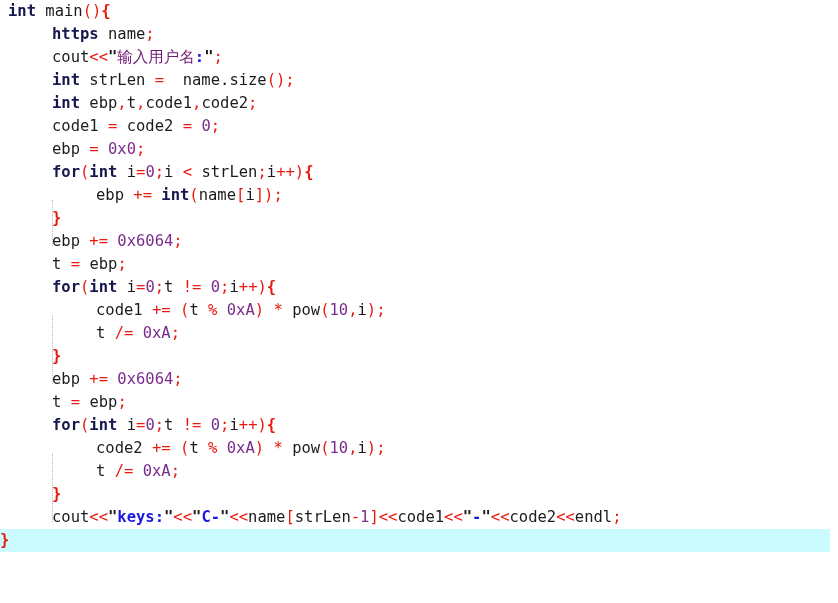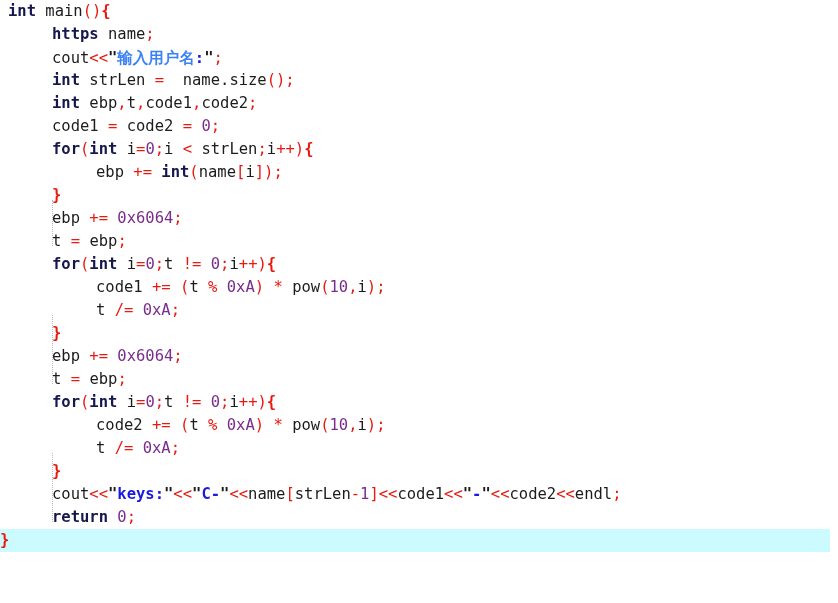--- a/index.html
+++ b/index.html
@@ -31,21 +31,21 @@
     letter-spacing: 0px;
   }
 
   
   .tok-kw      { color: #16174d; font-weight: bold; }
   .tok-id      { color: #1c1c1c; }
   .tok-op      { color: #e8190f; }
   .tok-num     { color: #7b2d8e; }
   .tok-str     { color: #1a19e0; font-weight: bold; }
   .tok-quote   { color: #1c1c1c; font-weight: bold; }
-  .tok-cn      { color: #3b82f6; font-family: "DejaVu Serif", "Liberation Serif", serif; font-weight: bold; }
+  .tok-cn      { color: #701a75; font-family: "DejaVu Serif", "Liberation Serif", serif; font-weight: normal; }
   .tok-brace   { color: #e8190f; font-weight: bold; }
   .tok-plain   { color: #1c1c1c; }
 
   
   .indent-guide {
     position: absolute;
     left: 52px;
     width: 1px;
     border-left: 1px dotted #b9b9b9;
     pointer-events: none;
@@ -73,37 +73,37 @@
 <body>
 
 <div id="code-editor">
   <div id="code-lines">
       <div class="code-line"><span style="display: inline-block; width: 0px;"></span><span><span class="tok-kw">int</span><span class="tok-plain"> </span><span class="tok-id">main</span><span class="tok-op">()</span><span class="tok-brace">{</span></span></div>
       <div class="code-line"><span style="display: inline-block; width: 44px;"></span><span><span class="tok-kw">https</span><span class="tok-plain"> </span><span class="tok-id">name</span><span class="tok-op">;</span></span></div>
       <div class="code-line"><span style="display: inline-block; width: 44px;"></span><span><span class="tok-id">cout</span><span class="tok-op">&lt;&lt;</span><span class="tok-quote">"</span><span class="tok-cn">输入用户名</span><span class="tok-str">:</span><span class="tok-quote">"</span><span class="tok-op">;</span></span></div>
       <div class="code-line"><span style="display: inline-block; width: 44px;"></span><span><span class="tok-kw">int</span><span class="tok-plain"> </span><span class="tok-id">strLen</span><span class="tok-plain"> </span><span class="tok-op">=</span><span class="tok-plain">  </span><span class="tok-id">name</span><span class="tok-plain">.</span><span class="tok-id">size</span><span class="tok-op">();</span></span></div>
       <div class="code-line"><span style="display: inline-block; width: 44px;"></span><span><span class="tok-kw">int</span><span class="tok-plain"> </span><span class="tok-id">ebp</span><span class="tok-op">,</span><span class="tok-id">t</span><span class="tok-op">,</span><span class="tok-id">code1</span><span class="tok-op">,</span><span class="tok-id">code2</span><span class="tok-op">;</span></span></div>
       <div class="code-line"><span style="display: inline-block; width: 44px;"></span><span><span class="tok-id">code1</span><span class="tok-plain"> </span><span class="tok-op">=</span><span class="tok-plain"> </span><span class="tok-id">code2</span><span class="tok-plain"> </span><span class="tok-op">=</span><span class="tok-plain"> </span><span class="tok-num">0</span><span class="tok-op">;</span></span></div>
+      <div class="code-line"><span style="display: inline-block; width: 44px;"></span><span><span class="tok-id">ebp</span><span class="tok-plain"> </span><span class="tok-op">=</span><span class="tok-plain"> </span><span class="tok-num">0x0</span><span class="tok-op">;</span></span></div>
       <div class="code-line"><span style="display: inline-block; width: 44px;"></span><span><span class="tok-kw">for</span><span class="tok-op">(</span><span class="tok-kw">int</span><span class="tok-plain"> </span><span class="tok-id">i</span><span class="tok-op">=</span><span class="tok-num">0</span><span class="tok-op">;</span><span class="tok-id">i</span><span class="tok-plain"> </span><span class="tok-op">&lt;</span><span class="tok-plain"> </span><span class="tok-id">strLen</span><span class="tok-op">;</span><span class="tok-id">i</span><span class="tok-op">++)</span><span class="tok-brace">{</span></span></div>
       <div class="code-line"><span style="display: inline-block; width: 88px;"></span><span><span class="tok-id">ebp</span><span class="tok-plain"> </span><span class="tok-op">+=</span><span class="tok-plain"> </span><span class="tok-kw">int</span><span class="tok-op">(</span><span class="tok-id">name</span><span class="tok-op">[</span><span class="tok-id">i</span><span class="tok-op">]);</span></span></div>
       <div class="code-line"><span style="display: inline-block; width: 44px;"></span><span><span class="tok-brace">}</span></span></div>
       <div class="code-line"><span style="display: inline-block; width: 44px;"></span><span><span class="tok-id">ebp</span><span class="tok-plain"> </span><span class="tok-op">+=</span><span class="tok-plain"> </span><span class="tok-num">0x6064</span><span class="tok-op">;</span></span></div>
       <div class="code-line"><span style="display: inline-block; width: 44px;"></span><span><span class="tok-id">t</span><span class="tok-plain"> </span><span class="tok-op">=</span><span class="tok-plain"> </span><span class="tok-id">ebp</span><span class="tok-op">;</span></span></div>
       <div class="code-line"><span style="display: inline-block; width: 44px;"></span><span><span class="tok-kw">for</span><span class="tok-op">(</span><span class="tok-kw">int</span><span class="tok-plain"> </span><span class="tok-id">i</span><span class="tok-op">=</span><span class="tok-num">0</span><span class="tok-op">;</span><span class="tok-id">t</span><span class="tok-plain"> </span><span class="tok-op">!=</span><span class="tok-plain"> </span><span class="tok-num">0</span><span class="tok-op">;</span><span class="tok-id">i</span><span class="tok-op">++)</span><span class="tok-brace">{</span></span></div>
       <div class="code-line"><span style="display: inline-block; width: 88px;"></span><span><span class="tok-id">code1</span><span class="tok-plain"> </span><span class="tok-op">+=</span><span class="tok-plain"> </span><span class="tok-op">(</span><span class="tok-id">t</span><span class="tok-plain"> </span><span class="tok-op">%</span><span class="tok-plain"> </span><span class="tok-num">0xA</span><span class="tok-op">)</span><span class="tok-plain"> </span><span class="tok-op">*</span><span class="tok-plain"> </span><span class="tok-id">pow</span><span class="tok-op">(</span><span class="tok-num">10</span><span class="tok-op">,</span><span class="tok-id">i</span><span class="tok-op">);</span></span></div>
       <div class="code-line"><span style="display: inline-block; width: 88px;"></span><span><span class="tok-id">t</span><span class="tok-plain"> </span><span class="tok-op">/=</span><span class="tok-plain"> </span><span class="tok-num">0xA</span><span class="tok-op">;</span></span></div>
       <div class="code-line"><span style="display: inline-block; width: 44px;"></span><span><span class="tok-brace">}</span></span></div>
       <div class="code-line"><span style="display: inline-block; width: 44px;"></span><span><span class="tok-id">ebp</span><span class="tok-plain"> </span><span class="tok-op">+=</span><span class="tok-plain"> </span><span class="tok-num">0x6064</span><span class="tok-op">;</span></span></div>
       <div class="code-line"><span style="display: inline-block; width: 44px;"></span><span><span class="tok-id">t</span><span class="tok-plain"> </span><span class="tok-op">=</span><span class="tok-plain"> </span><span class="tok-id">ebp</span><span class="tok-op">;</span></span></div>
       <div class="code-line"><span style="display: inline-block; width: 44px;"></span><span><span class="tok-kw">for</span><span class="tok-op">(</span><span class="tok-kw">int</span><span class="tok-plain"> </span><span class="tok-id">i</span><span class="tok-op">=</span><span class="tok-num">0</span><span class="tok-op">;</span><span class="tok-id">t</span><span class="tok-plain"> </span><span class="tok-op">!=</span><span class="tok-plain"> </span><span class="tok-num">0</span><span class="tok-op">;</span><span class="tok-id">i</span><span class="tok-op">++)</span><span class="tok-brace">{</span></span></div>
       <div class="code-line"><span style="display: inline-block; width: 88px;"></span><span><span class="tok-id">code2</span><span class="tok-plain"> </span><span class="tok-op">+=</span><span class="tok-plain"> </span><span class="tok-op">(</span><span class="tok-id">t</span><span class="tok-plain"> </span><span class="tok-op">%</span><span class="tok-plain"> </span><span class="tok-num">0xA</span><span class="tok-op">)</span><span class="tok-plain"> </span><span class="tok-op">*</span><span class="tok-plain"> </span><span class="tok-id">pow</span><span class="tok-op">(</span><span class="tok-num">10</span><span class="tok-op">,</span><span class="tok-id">i</span><span class="tok-op">);</span></span></div>
       <div class="code-line"><span style="display: inline-block; width: 88px;"></span><span><span class="tok-id">t</span><span class="tok-plain"> </span><span class="tok-op">/=</span><span class="tok-plain"> </span><span class="tok-num">0xA</span><span class="tok-op">;</span></span></div>
       <div class="code-line"><span style="display: inline-block; width: 44px;"></span><span><span class="tok-brace">}</span></span></div>
       <div class="code-line"><span style="display: inline-block; width: 44px;"></span><span><span class="tok-id">cout</span><span class="tok-op">&lt;&lt;</span><span class="tok-quote">"</span><span class="tok-str">keys:</span><span class="tok-quote">"</span><span class="tok-op">&lt;&lt;</span><span class="tok-quote">"</span><span class="tok-str">C-</span><span class="tok-quote">"</span><span class="tok-op">&lt;&lt;</span><span class="tok-id">name</span><span class="tok-op">[</span><span class="tok-id">strLen</span><span class="tok-op">-</span><span class="tok-num">1</span><span class="tok-op">]&lt;&lt;</span><span class="tok-id">code1</span><span class="tok-op">&lt;&lt;</span><span class="tok-quote">"</span><span class="tok-str">-</span><span class="tok-quote">"</span><span class="tok-op">&lt;&lt;</span><span class="tok-id">code2</span><span class="tok-op">&lt;&lt;</span><span class="tok-id">endl</span><span class="tok-op">;</span></span></div>
-      <div class="code-line"><span style="display: inline-block; width: 44px;"></span><span><span class="tok-kw">return</span><span class="tok-plain"> </span><span class="tok-num">0</span><span class="tok-op">;</span></span></div>
       <div class="code-line line-highlight" style="width: 838px; margin-left: -8px; padding-left: 8px; box-sizing: border-box;"><span style="display: inline-block; width: 0px;"></span><span><span class="tok-brace">}</span></span></div>
     </div>
   <div id="guides">
       <div class="indent-guide" style="left: 52px; top: 200px; height: 46px;"></div>
       <div class="indent-guide" style="left: 52px; top: 315px; height: 69px;"></div>
       <div class="indent-guide" style="left: 52px; top: 453px; height: 69px;"></div>
     </div>
 </div>
 
 </body></html>

